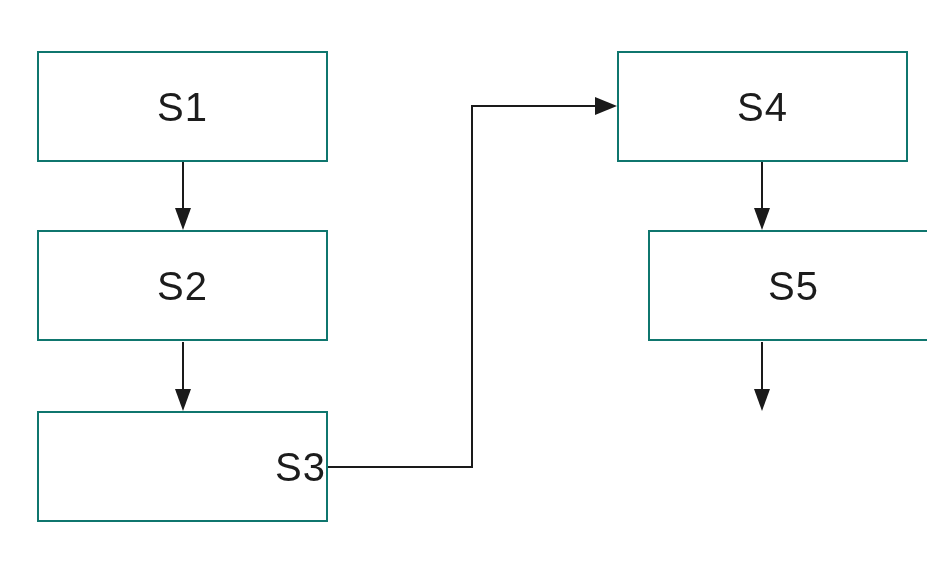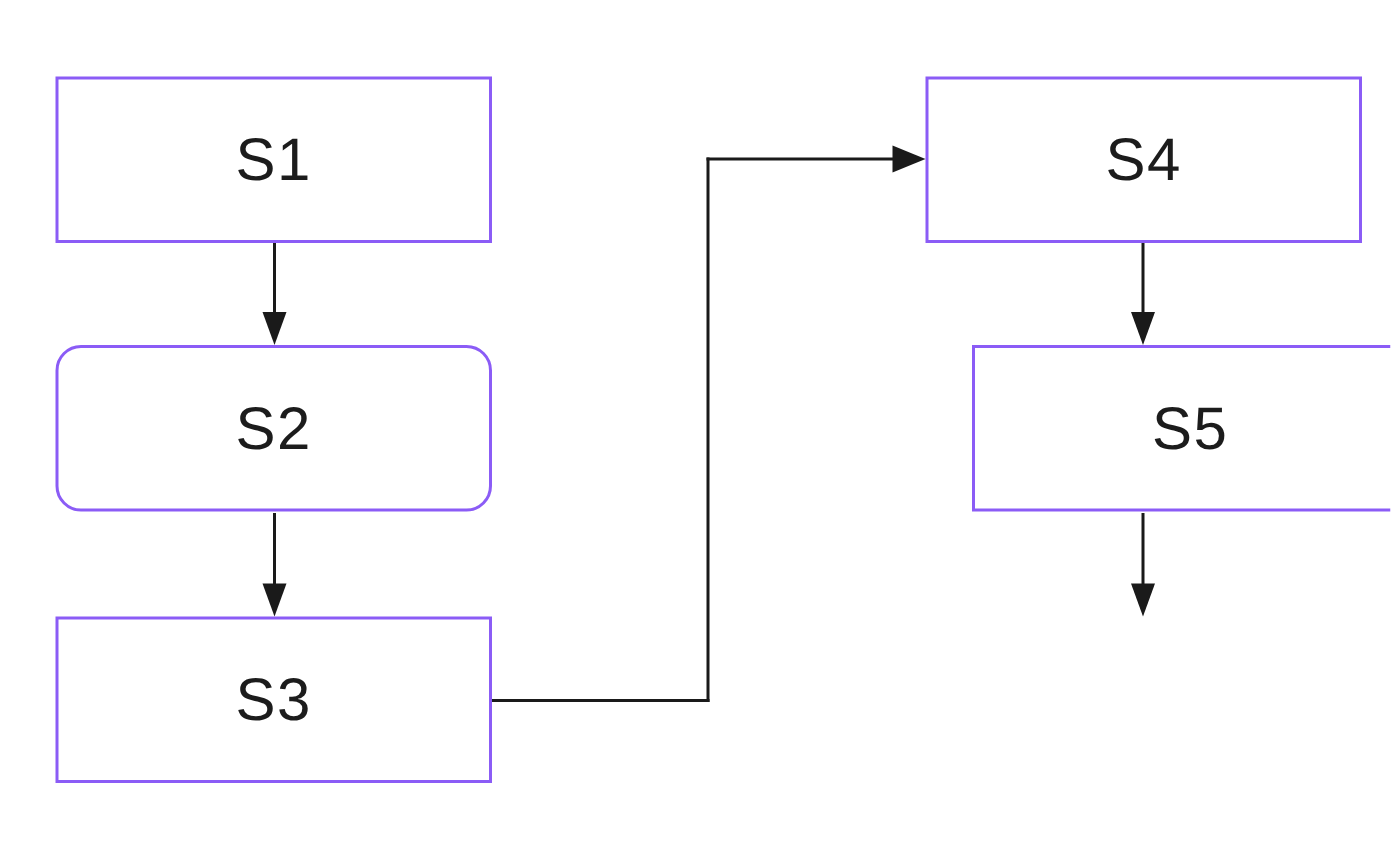--- a/index.html
+++ b/index.html
@@ -13,21 +13,21 @@
     height: 569px;
     background: #ffffff;
     overflow: hidden;
     font-family: "Liberation Sans", "DejaVu Sans", sans-serif;
   }
   .flow-box {
     position: absolute;
     width: 291px;
     height: 111px;
     box-sizing: border-box;
-    border: 2px solid #8b5cf6;
+    border: 2px solid #0f766e;
     background: #ffffff;
     display: flex;
     align-items: center;
     justify-content: center;
   }
   .flow-box .label {
     font-size: 40px;
     color: #1c1c1c;
     letter-spacing: 1px;
     line-height: 1;
@@ -50,22 +50,22 @@
     position: absolute;
     width: 0;
     height: 0;
     border-top: 9px solid transparent;
     border-bottom: 9px solid transparent;
     border-left: 22px solid #1a1a1a;
   }
 
   
   #box-s1 { left: 37px;  top: 51px; }
-  #box-s2 { left: 37px;  top: 230px; border-radius: 17px; }
-  #box-s3 { left: 37px;  top: 411px; }
+  #box-s2 { left: 37px;  top: 230px; }
+  #box-s3 { left: 37px;  top: 411px; justify-content: flex-end; }
   #box-s4 { left: 617px; top: 51px; text-align: center; }
   #box-s5 { left: 648px; top: 230px; }
   #box-s6 { left: 617px; top: 411px; }
 
   
   #arrow-s1-s2-line { left: 182px; top: 162px; height: 48px; }
   #arrow-s1-s2-head { left: 175px; top: 208px; }
   #arrow-s2-s3-line { left: 182px; top: 342px; height: 48px; }
   #arrow-s2-s3-head { left: 175px; top: 389px; }
 

